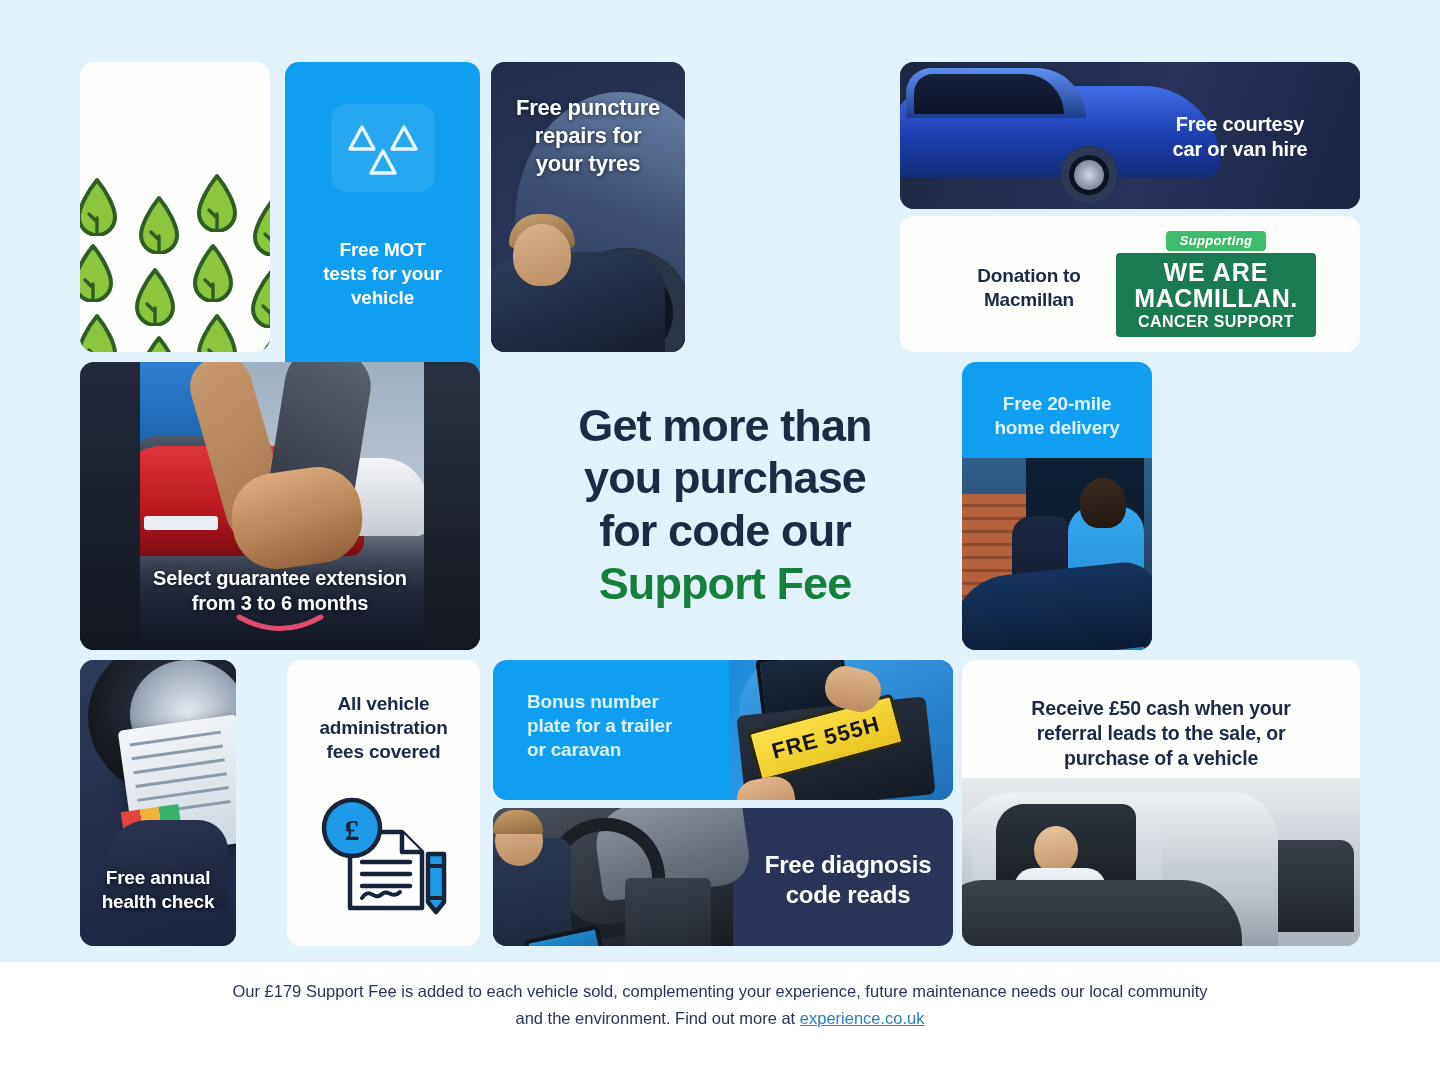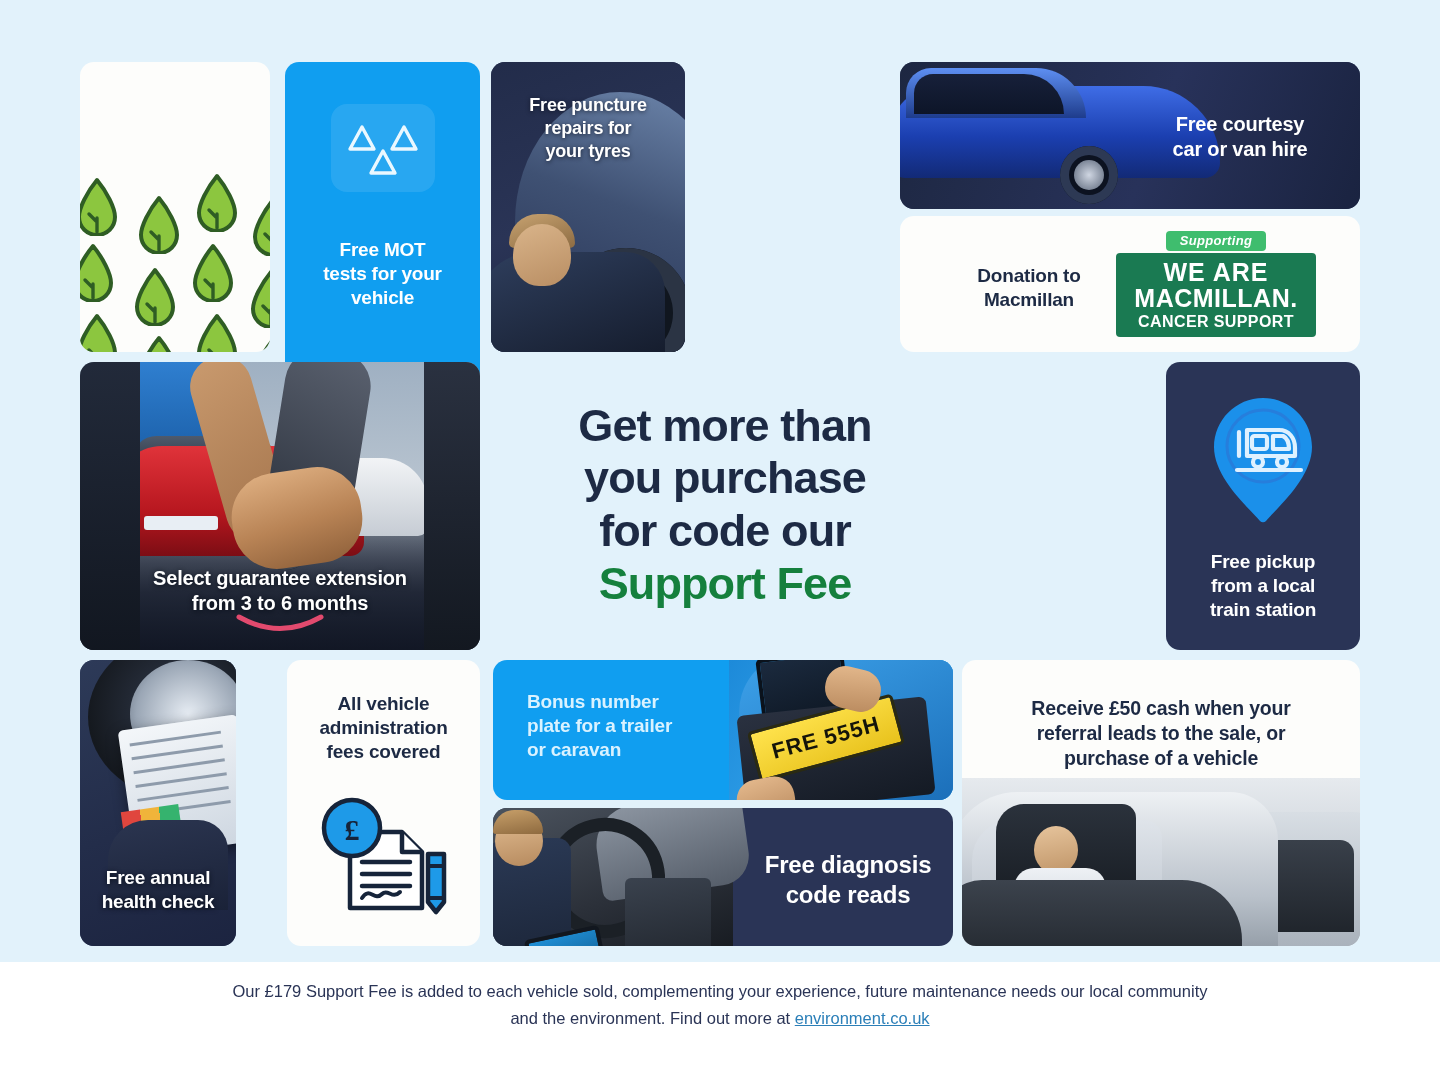--- a/index.html
+++ b/index.html
@@ -562,21 +562,21 @@
   </div>
 
   <div class="card card-navy" id="punc-card" style="left:491px; top:62px; width:194px; height:290px;">
     <div class="photo" id="punc-photo">
       <div class="wheelarc"></div>
       <div class="tyre"></div>
       <div class="body"></div>
       <div class="hair"></div>
       <div class="head"></div>
     </div>
-    <div class="ctext t-white" style="top:32px; font-size:18px; padding:0 10px; text-shadow:0 1px 4px rgba(10,14,26,.7);">Free puncture<br>repairs for<br>your tyres</div>
+    <div class="ctext t-white" style="top:32px; font-size:22px; padding:0 10px; text-shadow:0 1px 4px rgba(10,14,26,.7);">Free puncture<br>repairs for<br>your tyres</div>
   </div>
 
 
   <div class="card card-navy" id="courtesy-card" style="left:900px; top:62px; width:460px; height:147px;">
     <div class="photo" id="courtesy-photo">
       <div class="carbody"></div>
       <div class="cabin"></div>
       <div class="glass"></div>
       <div class="wheel"></div>
       <div class="rim"></div>
@@ -616,39 +616,32 @@
     </svg>
   </div>
 
   <div id="hero">
     <div class="hero-line">Get more than</div>
     <div class="hero-line">you purchase</div>
     <div class="hero-line">for code our</div>
     <div class="hero-line hero-accent">Support Fee</div>
   </div>
 
-
-  <div class="card card-navy" id="pickup-card" style="left:1166px; top:362px; width:194px; height:288px;">
-    <div style="position:absolute; left:50%; top:30px; transform:translateX(-50%);">
-      <svg width="120" height="136" viewBox="0 0 120 136">
-        <path d="M60 6 C33 6 11 28 11 55 C11 86 46 116 57 129 a4 4 0 0 0 6 0 C74 116 109 86 109 55 C109 28 87 6 60 6 Z" fill="#1b90ea"></path>
-        <path d="M60 18 C40 18 24 34 24 54 C24 74 40 90 60 90 C80 90 96 74 96 54 C96 34 80 18 60 18 Z" fill="none" stroke="#2f6fd0" stroke-width="3" opacity="0.55"></path>
-        <g stroke="#dff1ff" stroke-width="4.2" fill="none" stroke-linecap="round" stroke-linejoin="round">
-          <path d="M36 40 L36 64"></path>
-          <path d="M44 38 L76 38 C86 38 92 46 92 56 L92 64 L44 64 Z"></path>
-          <rect x="49" y="44" width="15" height="13" rx="2.5"></rect>
-          <path d="M70 44 L80 44 C84 46 86 50 86 57 L70 57 Z"></path>
-          <circle cx="55" cy="70" r="5"></circle>
-          <circle cx="79" cy="70" r="5"></circle>
-          <path d="M34 78 L98 78"></path>
-        </g>
-      </svg>
-    </div>
-    <div class="ctext t-white" style="top:188px; font-size:19px; padding:0 12px;">Free pickup<br>from a local<br>train station</div>
-  </div>
+  <div class="card card-blue" id="delivery-card" style="left:962px; top:362px; width:190px; height:288px;">
+    <div id="delivery-photo">
+      <div class="brick"></div>
+      <div class="doorway"></div>
+      <div class="person2"></div>
+      <div class="person"></div>
+      <div class="phead"></div>
+      <div class="carhood"></div>
+    </div>
+    <div class="ctext t-pale" style="top:30px; font-size:19px; padding:0 10px; z-index:6;">Free 20-mile<br>home delivery</div>
+  </div>
+
 
   <div class="card card-navy" id="health-card" style="left:80px; top:660px; width:156px; height:286px;">
     <div class="photo" id="health-photo">
       <div class="tyrebig"></div>
       <div class="rimbig"></div>
       <div class="clipboard">
         <div class="ln" style="top:14px;"></div>
         <div class="ln" style="top:28px;"></div>
         <div class="ln" style="top:42px;"></div>
         <div class="ln" style="top:56px;"></div>
@@ -716,16 +709,16 @@
       <div class="window"></div>
       <div class="driverhead"></div>
       <div class="driverbody"></div>
       <div class="mirror"></div>
       <div class="darkcar"></div>
     </div>
     <div class="ctext t-dark" style="top:36px; font-size:19.5px; padding:0 20px; z-index:6;">Receive £50 cash when your<br>referral leads to the sale, or<br>purchase of a vehicle</div>
   </div>
 
   <div id="footer">
-    <span>Our £179 Support Fee is added to each vehicle sold, complementing your experience, future maintenance needs our local community and the environment. Find out more at </span><a href="#">environment.co.uk</a>
+    <span>Our £179 Support Fee is added to each vehicle sold, complementing your experience, future maintenance needs our local community and the environment. Find out more at </span><a href="#">experience.co.uk</a>
   </div>
 
 </div>
 
 </body></html>

